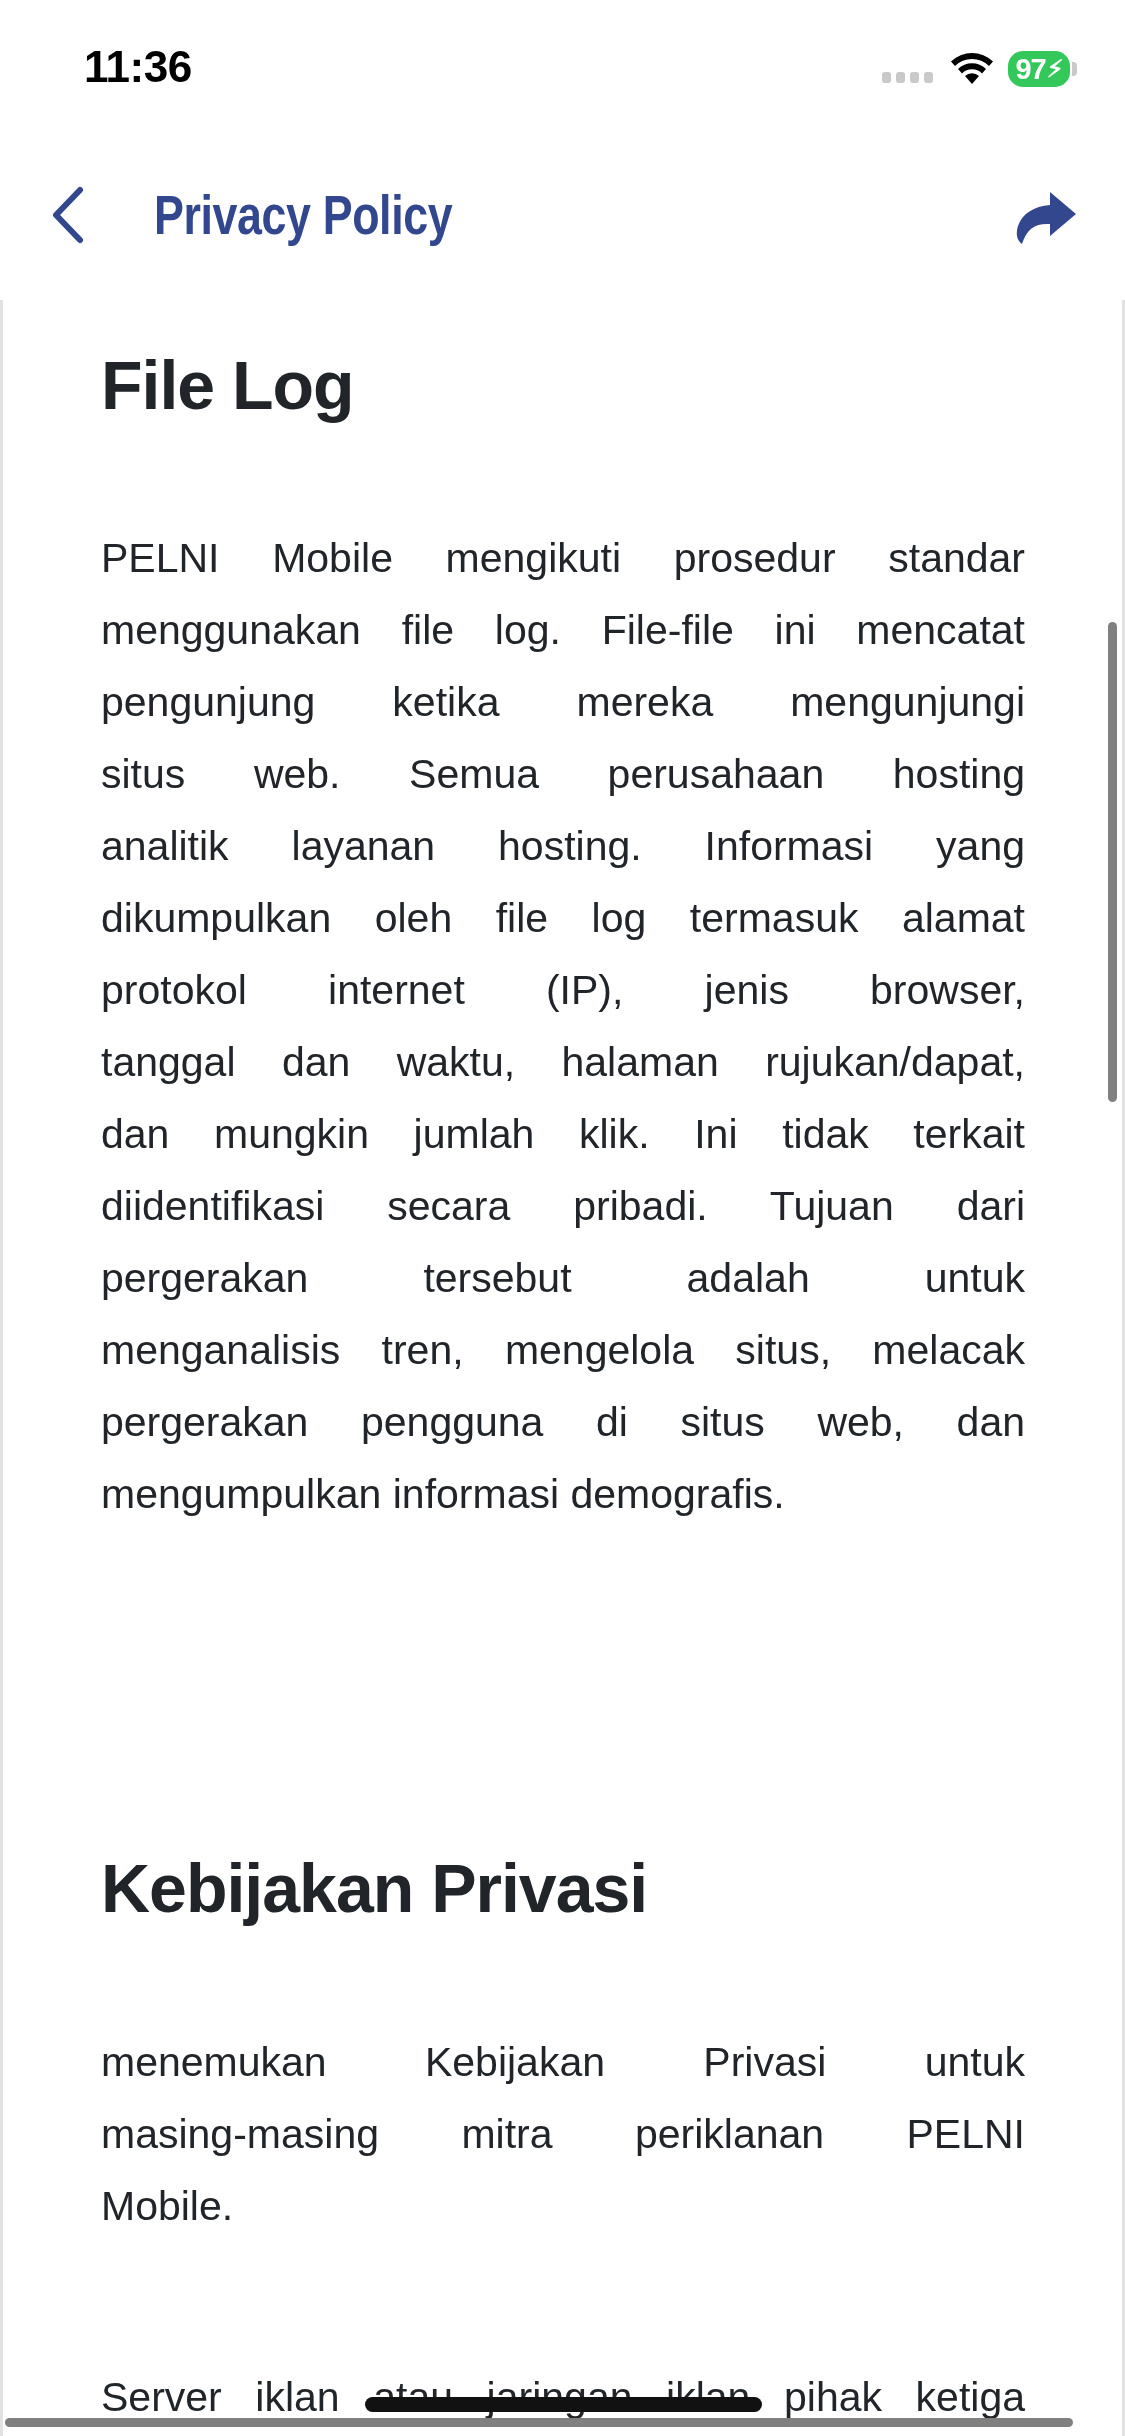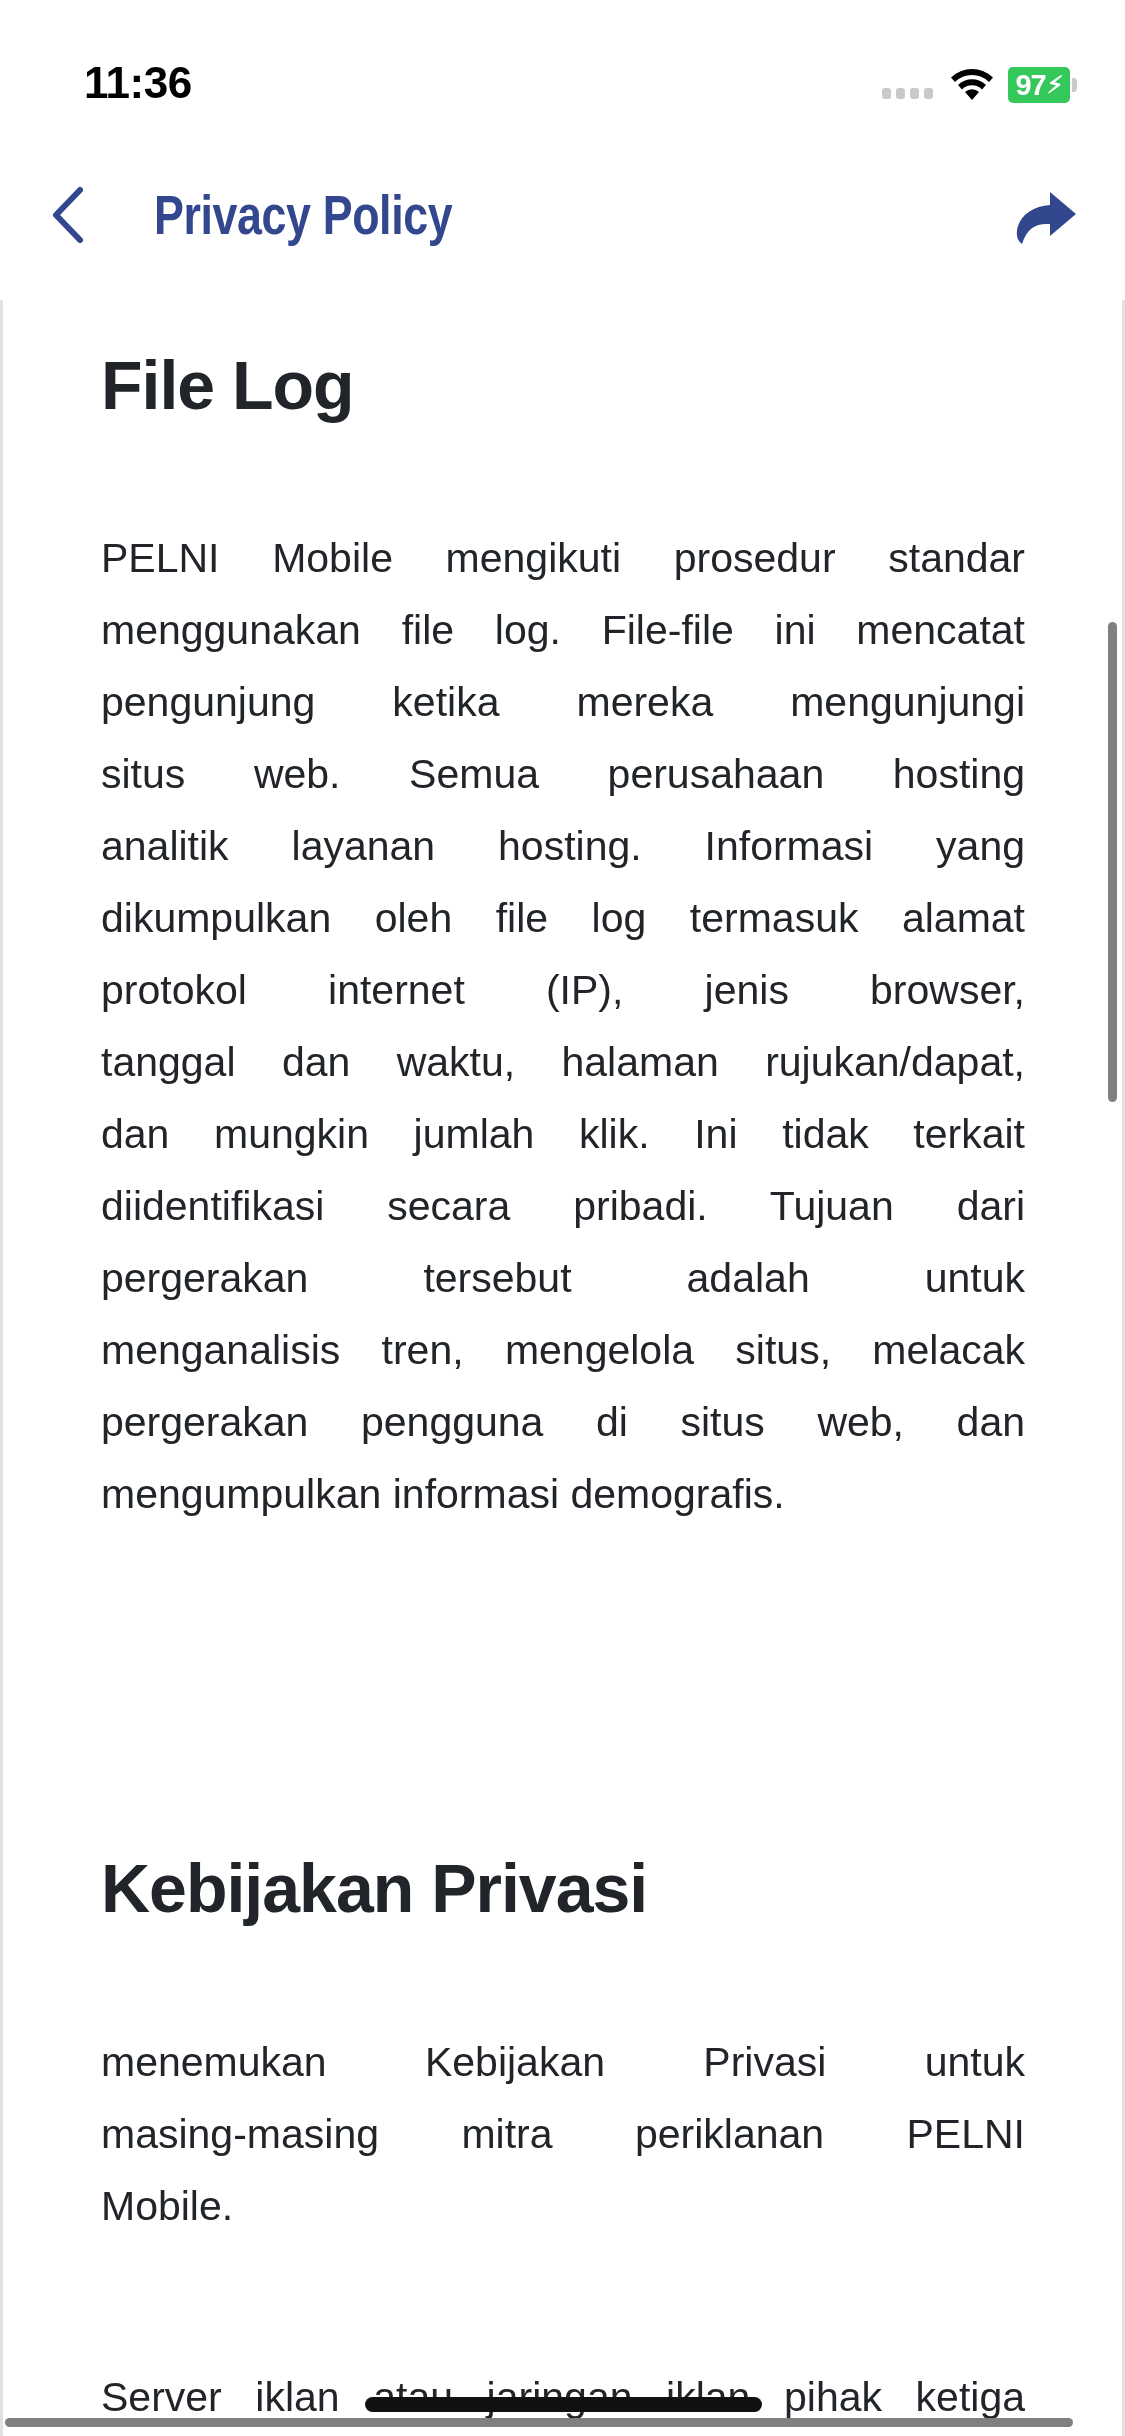--- a/index.html
+++ b/index.html
@@ -1,24 +1,24 @@
 <!DOCTYPE html>
 <html><head>
 <meta charset="utf-8">
 <style>
   html, body { margin: 0; padding: 0; background: #ffffff; }
   body { width: 1125px; height: 2436px; position: relative; overflow: hidden; font-family: "Liberation Sans", sans-serif; }
 
   
-  .status-bar { position: absolute; left: 0; top: 16px; width: 1125px; height: 130px; }
+  .status-bar { position: absolute; left: 0; top: 0; width: 1125px; height: 130px; }
   .status-time { position: absolute; left: 84px; top: 42px; font-size: 44px; font-weight: bold; color: #000; letter-spacing: -0.5px; font-family: "Liberation Sans", sans-serif; }
   .signal { position: absolute; left: 882px; top: 72px; display: flex; gap: 5px; }
   .signal span { width: 9px; height: 11px; background: #c9c9c9; border-radius: 3px; display: block; }
   .wifi { position: absolute; left: 950px; top: 50px; width: 44px; height: 36px; }
-  .battery { position: absolute; left: 1008px; top: 51px; width: 62px; height: 36px; background: #34c759; border-radius: 5px; color: #fff; font-weight: bold; font-size: 29px; display: flex; align-items: center; justify-content: center; letter-spacing: -1px; }
+  .battery { position: absolute; left: 1008px; top: 51px; width: 62px; height: 36px; background: #34c759; border-radius: 15px; color: #fff; font-weight: bold; font-size: 29px; display: flex; align-items: center; justify-content: center; letter-spacing: -1px; }
   .battery-cap { position: absolute; left: 1072px; top: 62px; width: 5px; height: 14px; background: #c9c9c9; border-radius: 0 4px 4px 0; }
   .battery .bolt { font-size: 24px; margin-left: 1px; }
 
   
   .nav { position: absolute; left: 0; top: 130px; width: 1125px; height: 170px; background: #fff; }
   .back-btn { position: absolute; left: 42px; top: 50px; width: 50px; height: 70px; cursor: pointer; }
   .nav-title { position: absolute; left: 154px; top: 52px; font-size: 56px; font-weight: bold; color: #33478f; transform: scaleX(0.8); transform-origin: left center; white-space: nowrap; letter-spacing: -0.5px; }
   .share-btn { position: absolute; left: 1010px; top: 58px; width: 72px; height: 60px; cursor: pointer; }
 
   

